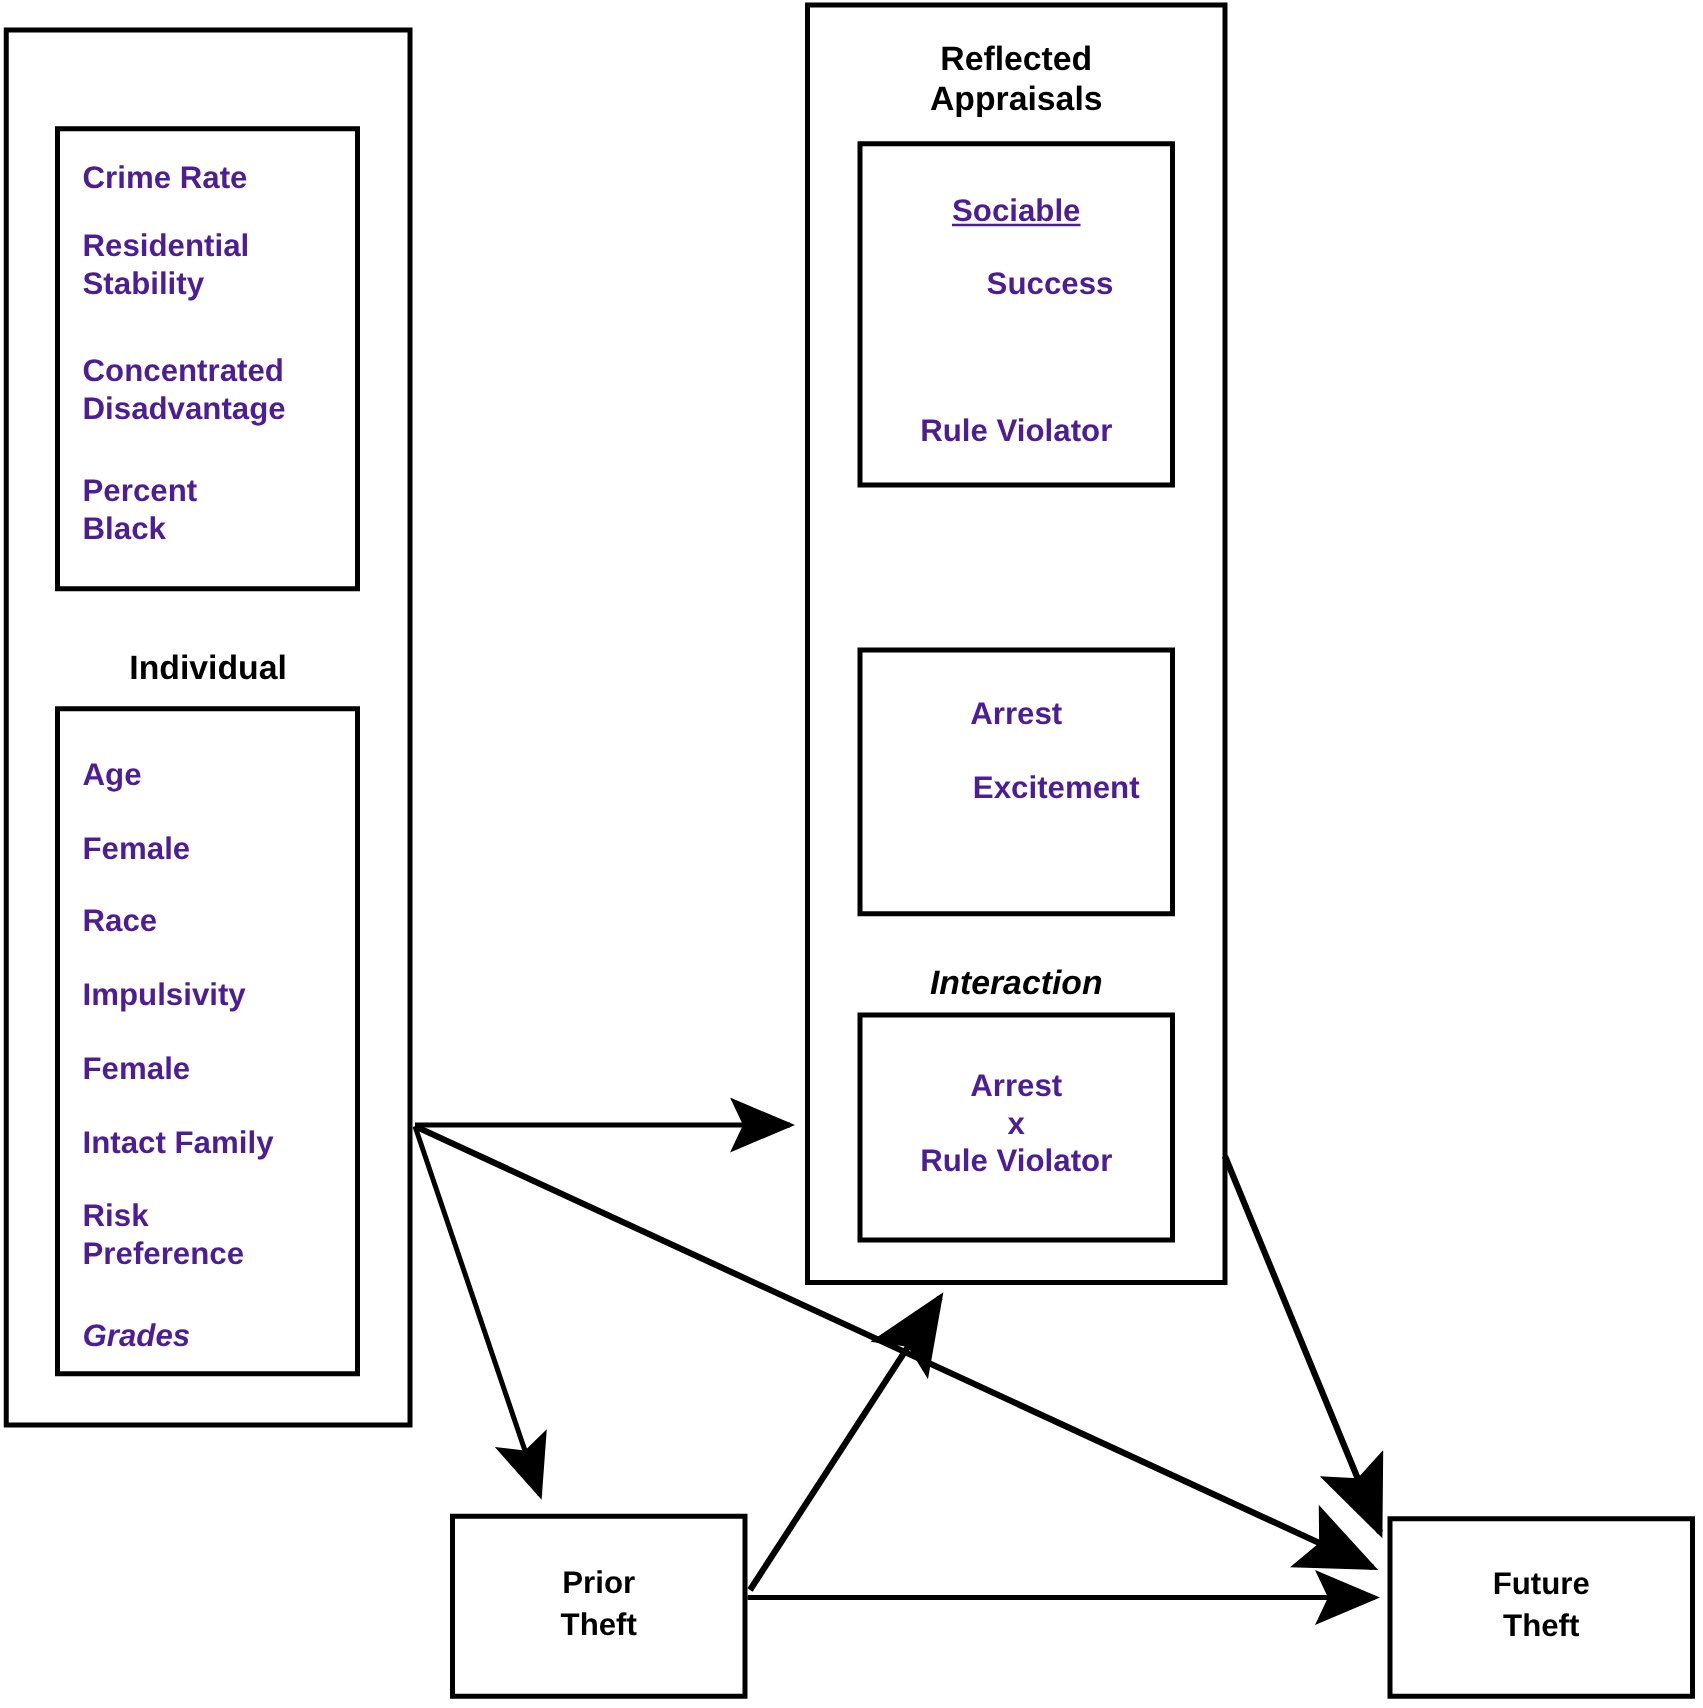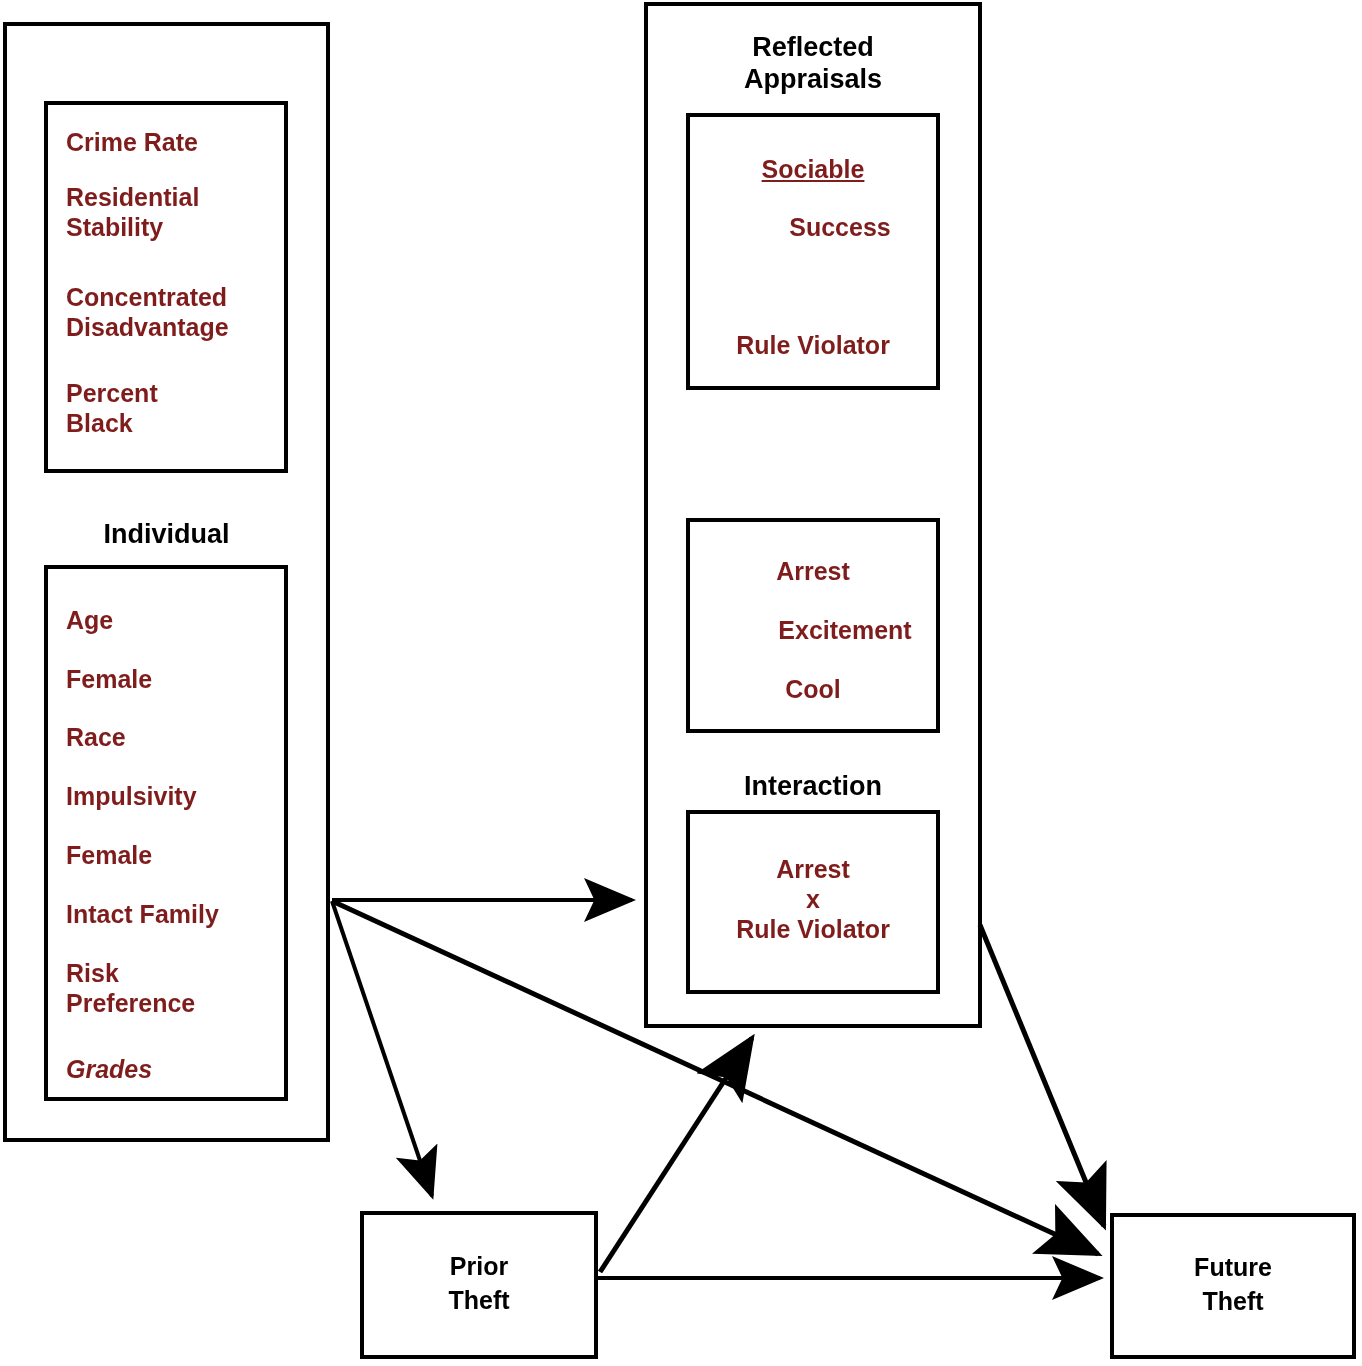--- a/index.html
+++ b/index.html
@@ -25,21 +25,21 @@
     position: absolute;
     text-align: center;
     font-weight: bold;
     color: #000000;
     line-height: 1.18;
     white-space: pre-line;
   }
   .item {
     position: absolute;
     font-weight: bold;
-    color: #7f1d1d;
+    color: #4c1d95;
     line-height: 1.18;
     white-space: pre-line;
   }
   .item.center { text-align: center; }
   .item.left { text-align: left; }
   .terminal-label {
     position: absolute;
     text-align: center;
     font-weight: bold;
     color: #000000;
@@ -96,23 +96,22 @@
 
   <div class="item center" style="left:686px; top:155px; width:254px; font-size:25px;text-decoration:underline;">Sociable</div>
   <div class="item center" style="left:686px; top:213px; width:308px; font-size:25px;">Success</div>
   <div class="item center" style="left:686px; top:331px; width:254px; font-size:25px;">Rule Violator</div>
 
 
   <div class="box" style="left:686px; top:518px; width:254px; height:215px;"></div>
 
   <div class="item center" style="left:686px; top:557px; width:254px; font-size:25px;">Arrest</div>
   <div class="item center" style="left:686px; top:616px; width:254px; font-size:25px;padding-left:32px;">Excitement</div>
-  <div class="item center" style="left:686px; top:675px; width:254px; font-size:25px;">Cool</div>
 
-  <div class="group-label" style="left:644px; top:771px; width:338px; font-size:27px;">Interaction</div>
+  <div class="group-label" style="left:644px; top:771px; width:338px; font-size:27px;font-style:italic;">Interaction</div>
 
   <div class="box" style="left:686px; top:810px; width:254px; height:184px;"></div>
 
   <div class="item center" style="left:686px; top:854px; width:254px; font-size:25px; line-height:1.2;">Arrest
 x
 Rule Violator</div>
 
   <div class="box" style="left:360px; top:1211px; width:238px; height:148px;"></div>
   <div class="terminal-label" style="left:360px; top:1250px; width:238px; font-size:25px;">Prior
 Theft</div>

